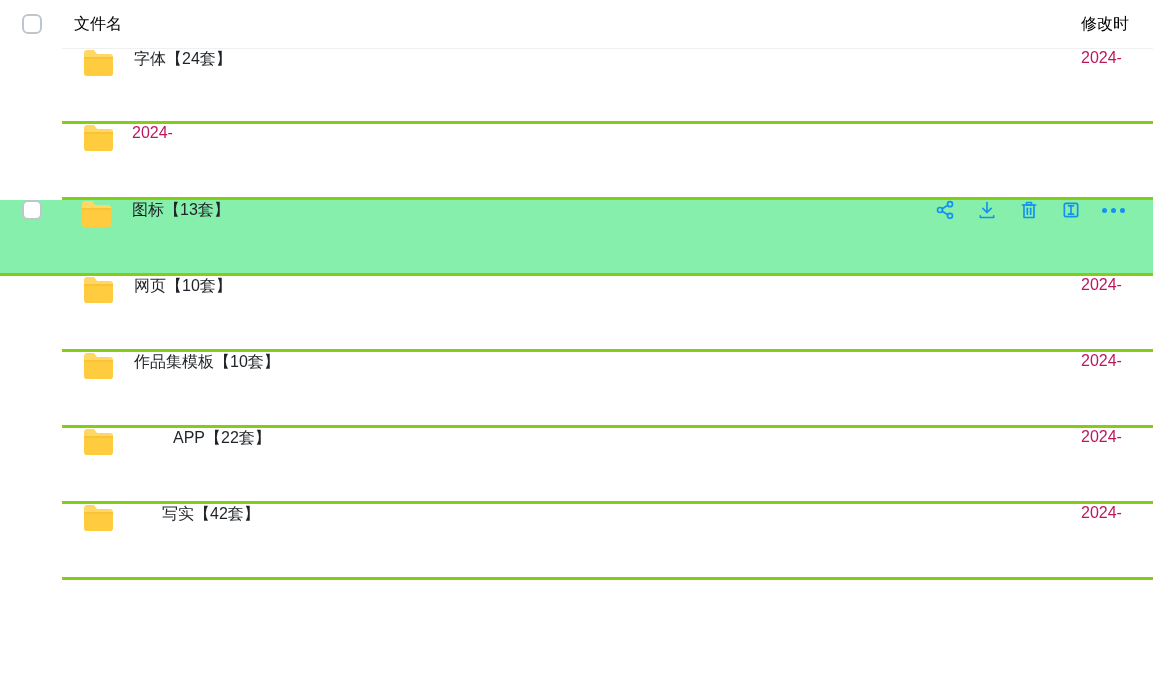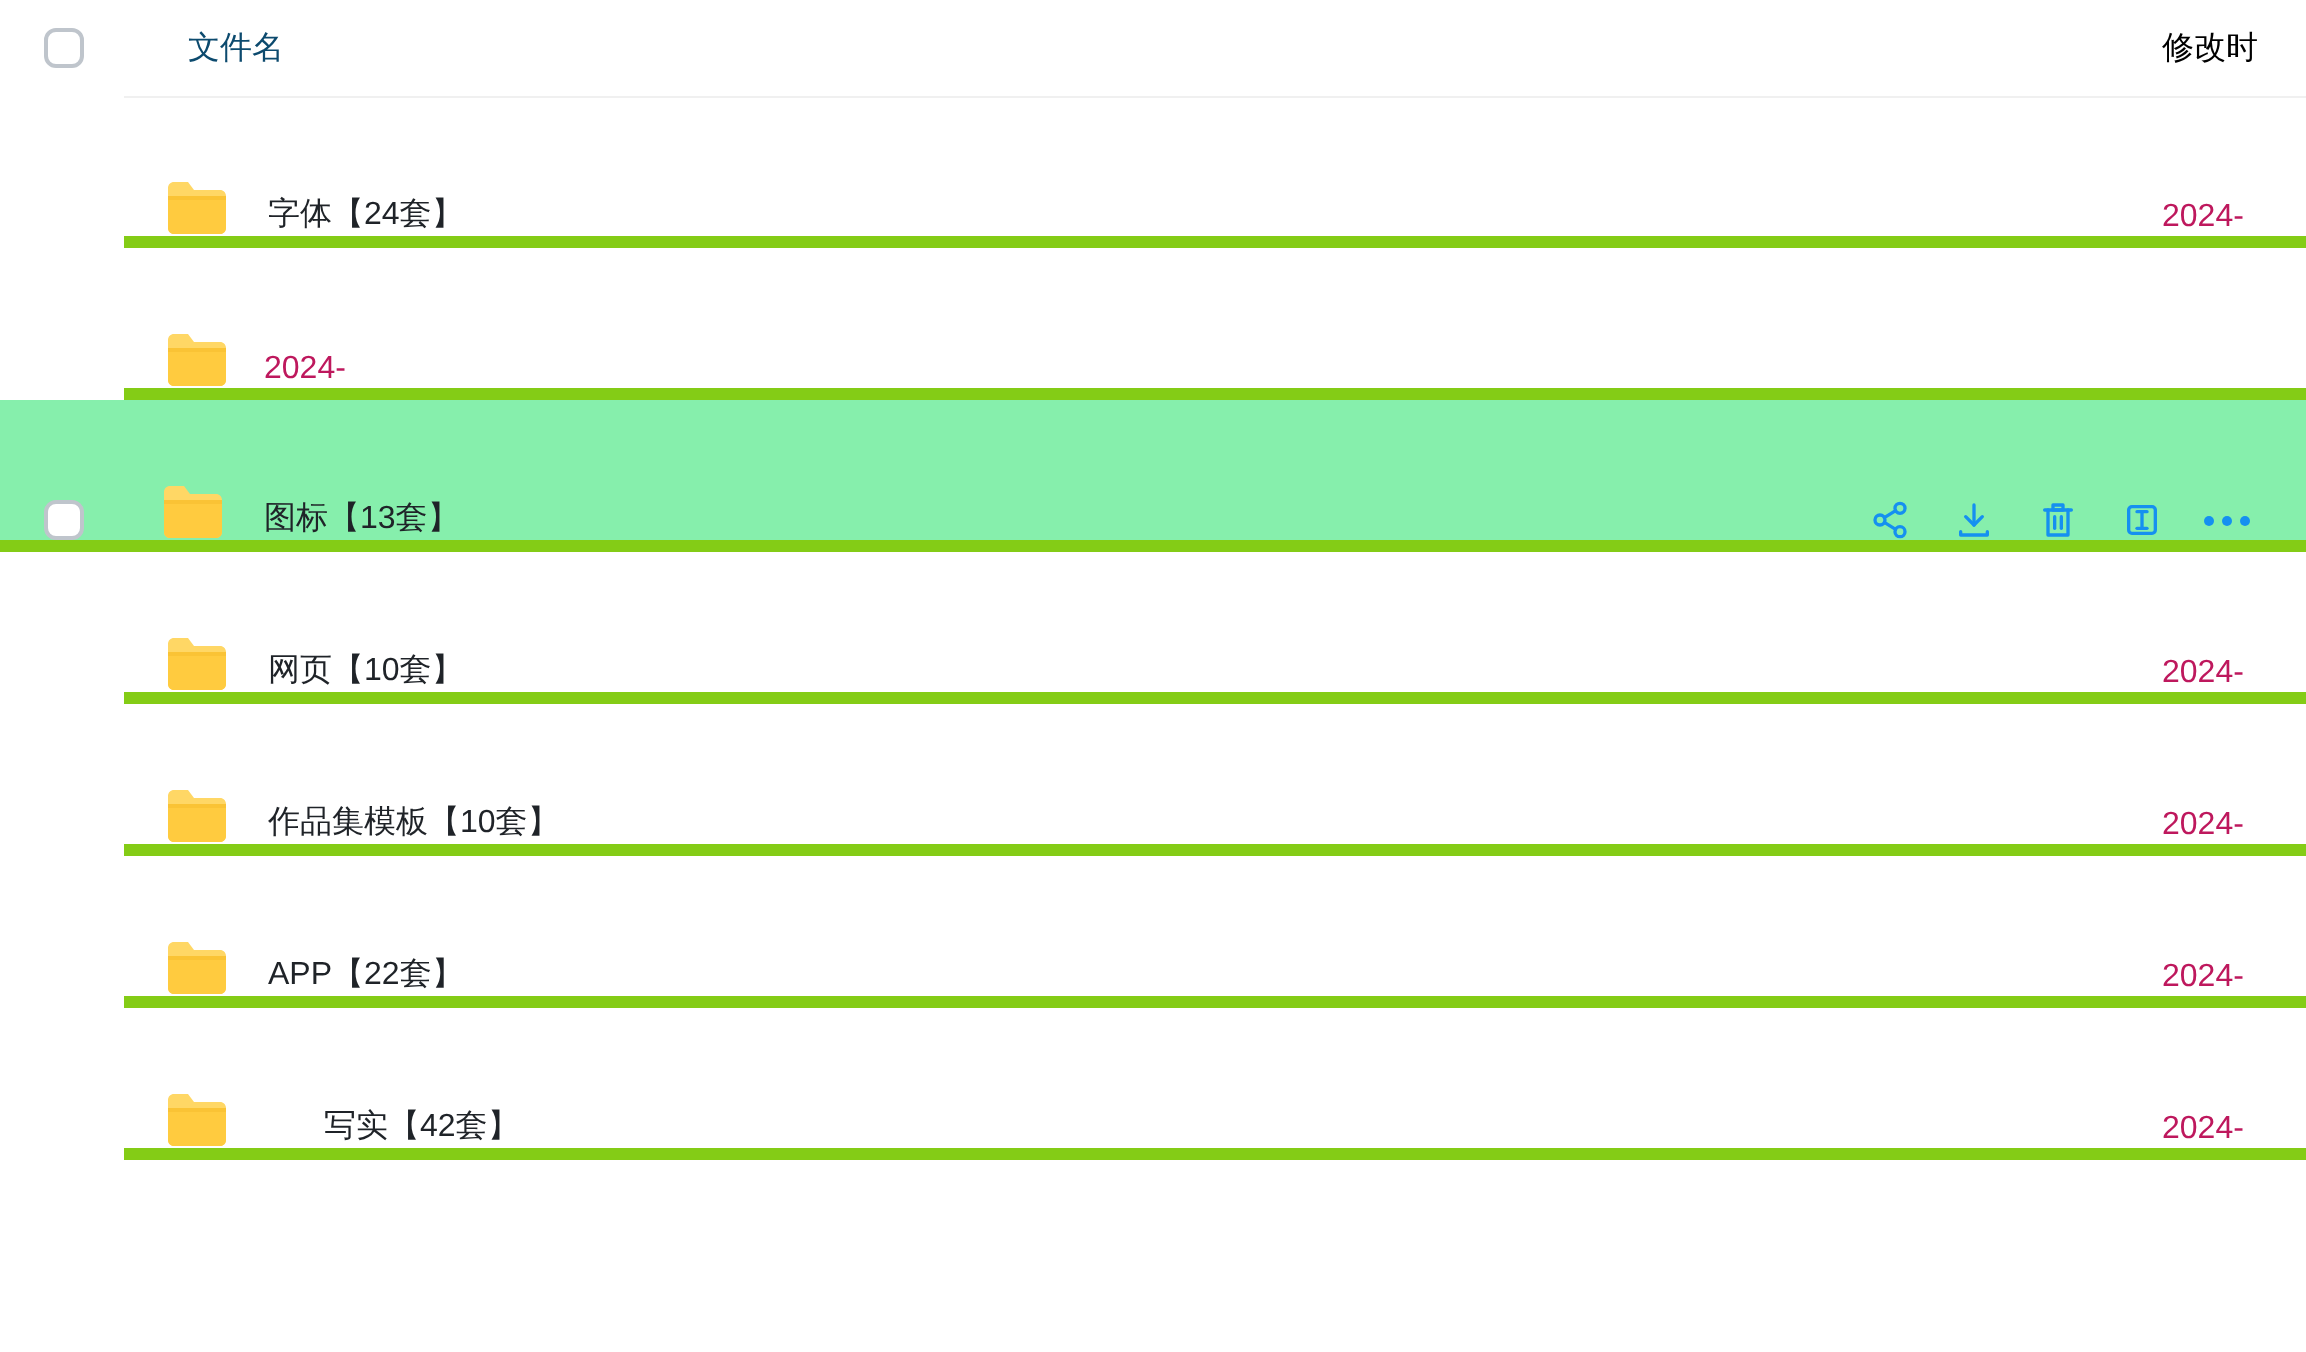--- a/index.html
+++ b/index.html
@@ -27,39 +27,38 @@
   width: 20px;
   height: 20px;
   border: 2px solid #bfc5cc;
   border-radius: 6px;
   background: #fff;
   cursor: pointer;
 }
 .header-filename {
   flex: 1;
   font-size: 16px;
-  color: #0c4a6e;
+  color: #000000;
   font-weight: 500;
   padding-left: 2px;
-  margin-left: 20px;
 }
 .header-modtime {
   width: 60px;
   font-size: 16px;
   color: #000000;
   font-weight: 500;
   text-align: left;
   white-space: nowrap;
 }
 .row {
   display: flex;
-  align-items: flex-end;
+  align-items: flex-start;
   height: 76px;
   padding: 0 12px;
-  border-bottom: 6px solid #84cc16;
+  border-bottom: 3px solid #84cc16;
   position: relative;
 }
 .row.hovered {
   background: #86efac;
 }
 .row-with-checkbox {
   margin-left: 0 !important;
 }
 .icon-cell {
   width: 58px;
@@ -244,21 +243,21 @@
             <svg width="32" height="28" viewBox="0 0 32 28">
     <path d="M2 4 C2 2.3 3.3 1 5 1 L12 1 L15 5 L28 5 C29.7 5 31 6.3 31 8 L31 24 C31 25.7 29.7 27 28 27 L5 27 C3.3 27 2 25.7 2 24 Z" fill="#ffd765"></path>
     <path d="M2 8 L31 8 L31 24 C31 25.7 29.7 27 28 27 L5 27 C3.3 27 2 25.7 2 24 Z" fill="#ffcb3f"></path>
     <path d="M2 8 L31 8 L31 10 L2 10 Z" fill="#f7be2e" opacity="0.6"></path>
   </svg>
           </div>
   </div>
         <div class="name-cell">作品集模板【10套】</div>
         <div class="date-cell">2024-</div>
       </div>
-      <div class="row" style="margin-left: 62px;">
+      <div class="row" style="margin-left: 62px; gap: 39px;">
         <div class="icon-cell">
     <div class="folder-icon">
             <svg width="32" height="28" viewBox="0 0 32 28">
     <path d="M2 4 C2 2.3 3.3 1 5 1 L12 1 L15 5 L28 5 C29.7 5 31 6.3 31 8 L31 24 C31 25.7 29.7 27 28 27 L5 27 C3.3 27 2 25.7 2 24 Z" fill="#ffd765"></path>
     <path d="M2 8 L31 8 L31 24 C31 25.7 29.7 27 28 27 L5 27 C3.3 27 2 25.7 2 24 Z" fill="#ffcb3f"></path>
     <path d="M2 8 L31 8 L31 10 L2 10 Z" fill="#f7be2e" opacity="0.6"></path>
   </svg>
           </div>
   </div>
         <div class="name-cell">APP【22套】</div>

